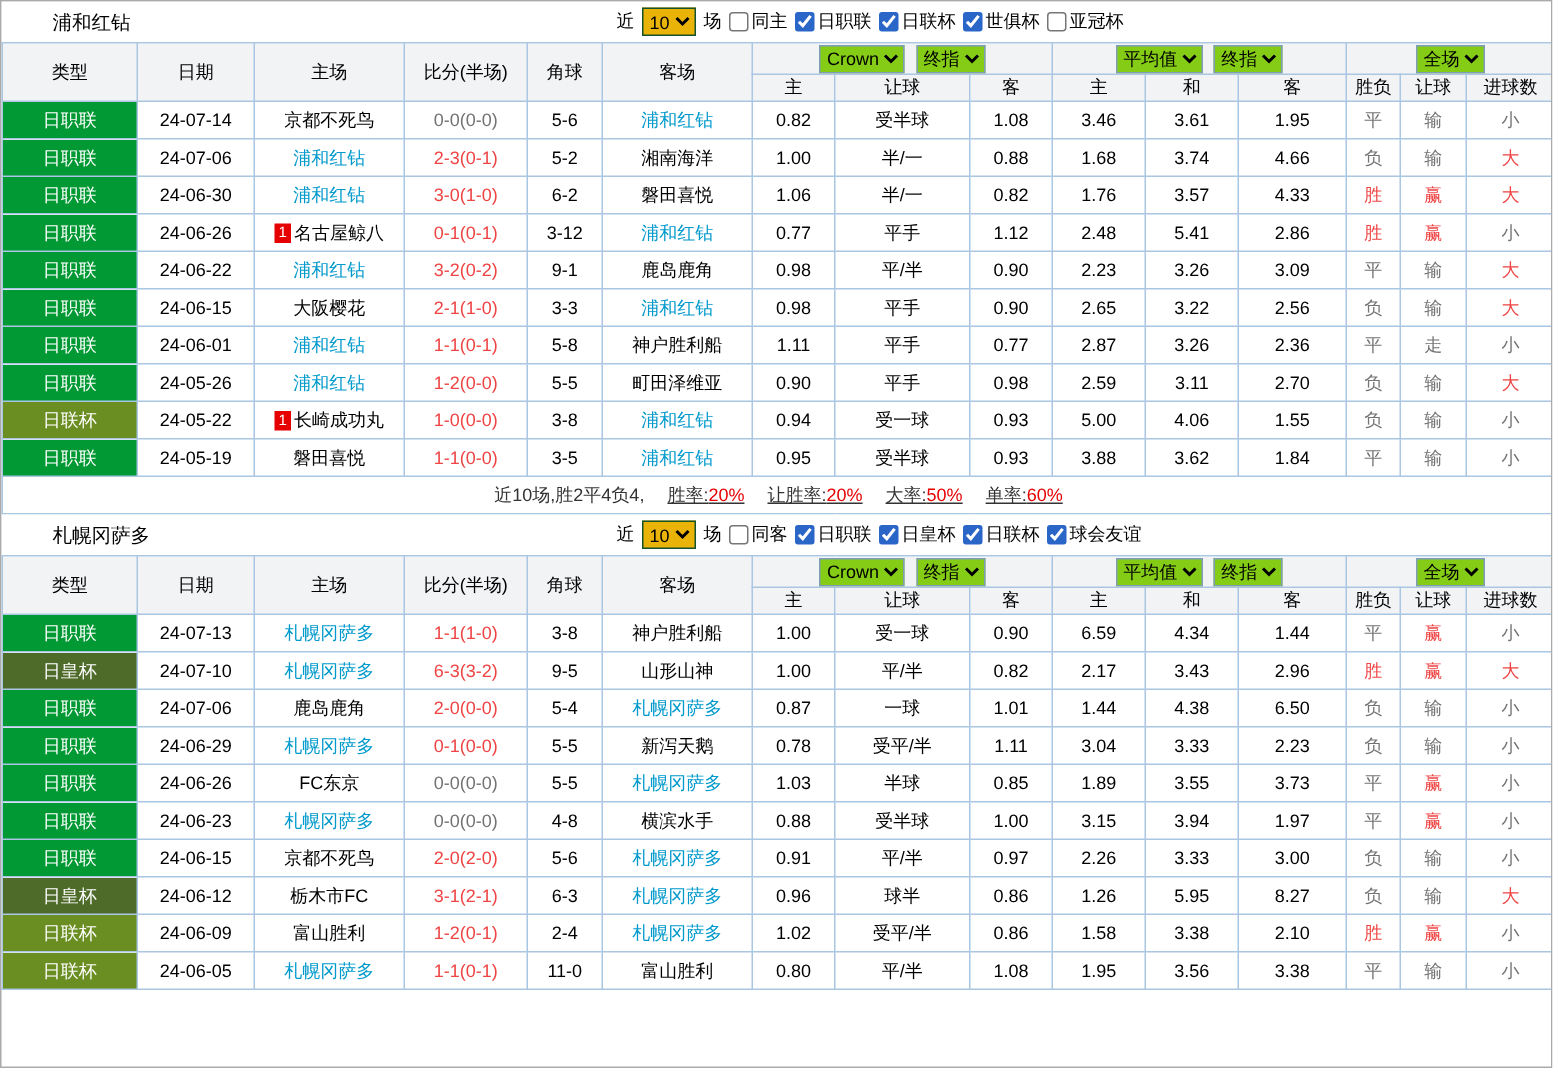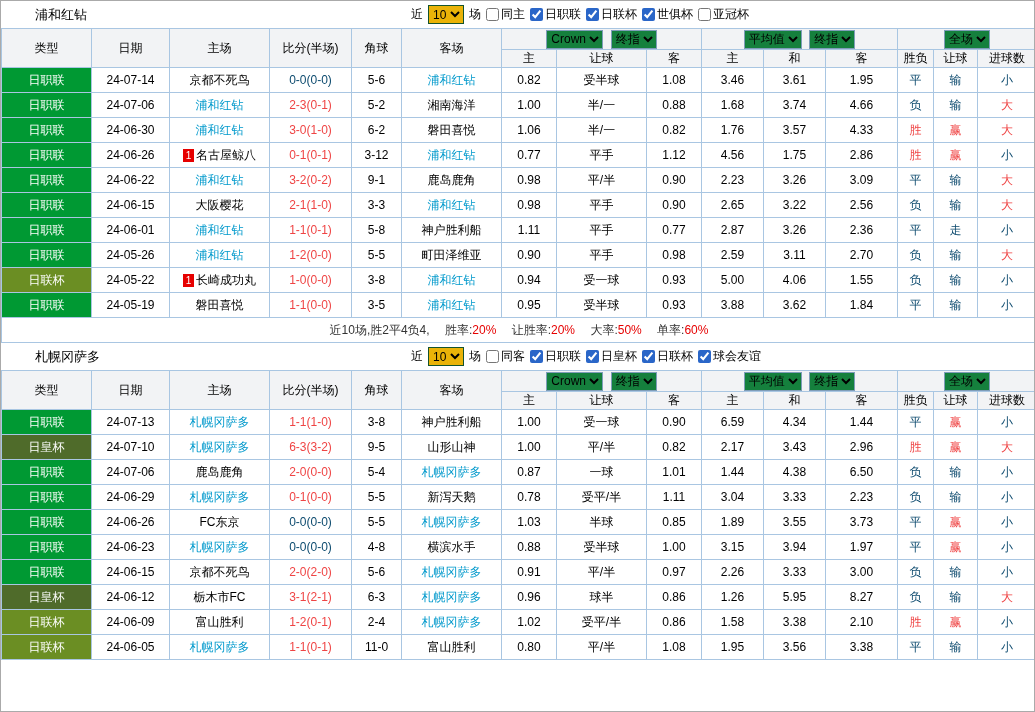--- a/index.html
+++ b/index.html
@@ -23,33 +23,33 @@
   .filters select { height:19px; font-size:12px; border:1px solid #14532d; background:#eab308; font-family:inherit; }
   .cb { display:inline-flex; align-items:center; gap:2px; cursor:pointer; }
   .cb input { margin:0; width:13px; height:13px; accent-color:#2A66C8; }
 
   
   table { border-collapse:collapse; table-layout:fixed; width:1035px; }
   th, td { border:1px solid #A9C6E2; text-align:center; font-size:12px; font-weight:normal; padding:0; overflow:hidden; white-space:nowrap; }
   thead th { background:#F2F3F5; color:#000; }
   thead tr.h1 th { height:21px; }
   thead tr.h2 th { height:18px; }
-  thead select { height:19px; font-size:12px; border:1px solid #7F9DB9; background:#15803d; margin:0 2px; font-family:inherit; }
+  thead select { height:19px; font-size:12px; border:1px solid #7F9DB9; background:#84cc16; margin:0 2px; font-family:inherit; }
   tbody td { height:25px; background:#fff; color:#000; }
 
   .lg-green { background:#009933; color:#fff; }
   .lg-olive { background:#6B8E23; color:#fff; }
   .lg-dark  { background:#4F6B2A; color:#fff; }
   .team   { color:#0099CC; }
   .t-red  { color:#ef4444; }
-  .t-blue { color:#0c4a6e; }
+  .t-blue { color:#737373; }
   .redcard { display:inline-block; background:#E60000; color:#fff; font-size:10px; line-height:13px; width:11px; height:13px; margin-right:2px; vertical-align:middle; }
 
   .summary-row td { height:25px; color:#333; background:#fff; }
-  .summary-row .stat { margin-left:12px; }
+  .summary-row .stat { margin-left:12px;text-decoration:underline; }
   .summary-row .red { color:#E60000; }
 </style>
 </head>
 <body>
 
 <div class="panel">
 
 
   <div class="section-header">
     <span class="team-name">浦和红钻</span>
@@ -185,22 +185,22 @@
         <tr>
           <td class="lg-green">日职联</td>
           <td>24-06-26</td>
           <td><span class="redcard">1</span>名古屋鲸八</td>
           <td class="t-red">0-1(0-1)</td>
           <td>3-12</td>
           <td class="team">浦和红钻</td>
           <td>0.77</td>
           <td>平手</td>
           <td>1.12</td>
-          <td>4.56</td>
-          <td>1.75</td>
+          <td>2.48</td>
+          <td>5.41</td>
           <td>2.86</td>
           <td class="t-red">胜</td>
           <td class="t-red">赢</td>
           <td class="t-blue">小</td>
         </tr>
         <tr>
           <td class="lg-green">日职联</td>
           <td>24-06-22</td>
           <td class="team">浦和红钻</td>
           <td class="t-red">3-2(0-2)</td>

